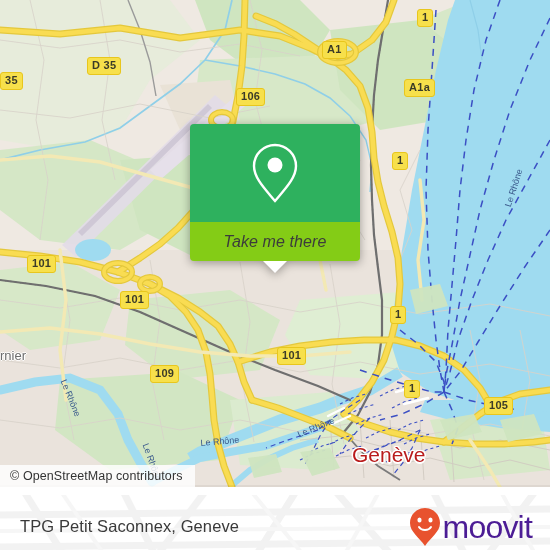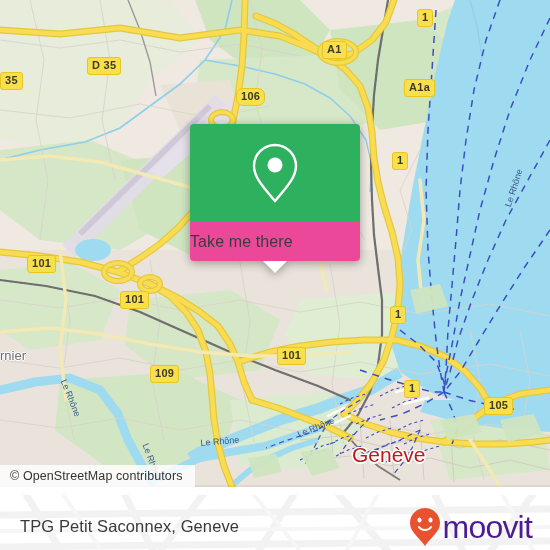--- a/index.html
+++ b/index.html
@@ -81,25 +81,26 @@
   }
   #popup-top {
     height: 98px;
     border-radius: 4px 4px 0 0;
     display: flex;
     align-items: center;
     justify-content: center;
   }
   #popup-bottom {
     height: 39px;
-    background: #ec4899;
+    background: #84cc16;
     border-radius: 0 0 4px 4px;
     display: flex;
     align-items: center;
-    justify-content: flex-start;
+    justify-content: center;
+    font-style: italic;
   }
   #popup-label {
     font-size: 16px;
     color: #3c3c3c;
     letter-spacing: .1px;
   }
   #popup-tail {
     position: absolute;
     left: 50%;
     transform: translateX(-50%);
@@ -379,21 +380,21 @@
         <div class="map-label water-label" style="left: 68px; top: 378px; transform: rotate(68deg); transform-origin: left top;">Le Rhône</div>
         <div class="map-label water-label" style="left: 150px; top: 442px; transform: rotate(70deg); transform-origin: left top;">Le Rhône</div>
         <div class="map-label water-label" style="left: 200px; top: 438px; transform: rotate(-5deg); transform-origin: left top;">Le Rhône</div>
         <div class="map-label water-label" style="left: 296px; top: 430px; transform: rotate(-22deg); transform-origin: left top;">Le Rhône</div>
       </div>
 
     <div id="map-shields">
         <div class="shield" style="left: 0px; top: 72px;">35</div>
         <div class="shield" style="left: 87px; top: 57px;">D 35</div>
         <div class="shield" style="left: 322px; top: 41px;">A1</div>
-        <div class="shield" style="left: 236px; top: 88px; border-radius: 7px;">106</div>
+        <div class="shield" style="left: 236px; top: 88px;">106</div>
         <div class="shield" style="left: 404px; top: 79px;">A1a</div>
         <div class="shield" style="left: 417px; top: 9px;">1</div>
         <div class="shield" style="left: 392px; top: 152px;">1</div>
         <div class="shield" style="left: 27px; top: 255px;">101</div>
         <div class="shield" style="left: 120px; top: 291px;">101</div>
         <div class="shield" style="left: 390px; top: 306px;">1</div>
         <div class="shield" style="left: 277px; top: 347px;">101</div>
         <div class="shield" style="left: 150px; top: 365px;">109</div>
         <div class="shield" style="left: 404px; top: 380px;">1</div>
         <div class="shield" style="left: 484px; top: 397px;">105</div>

